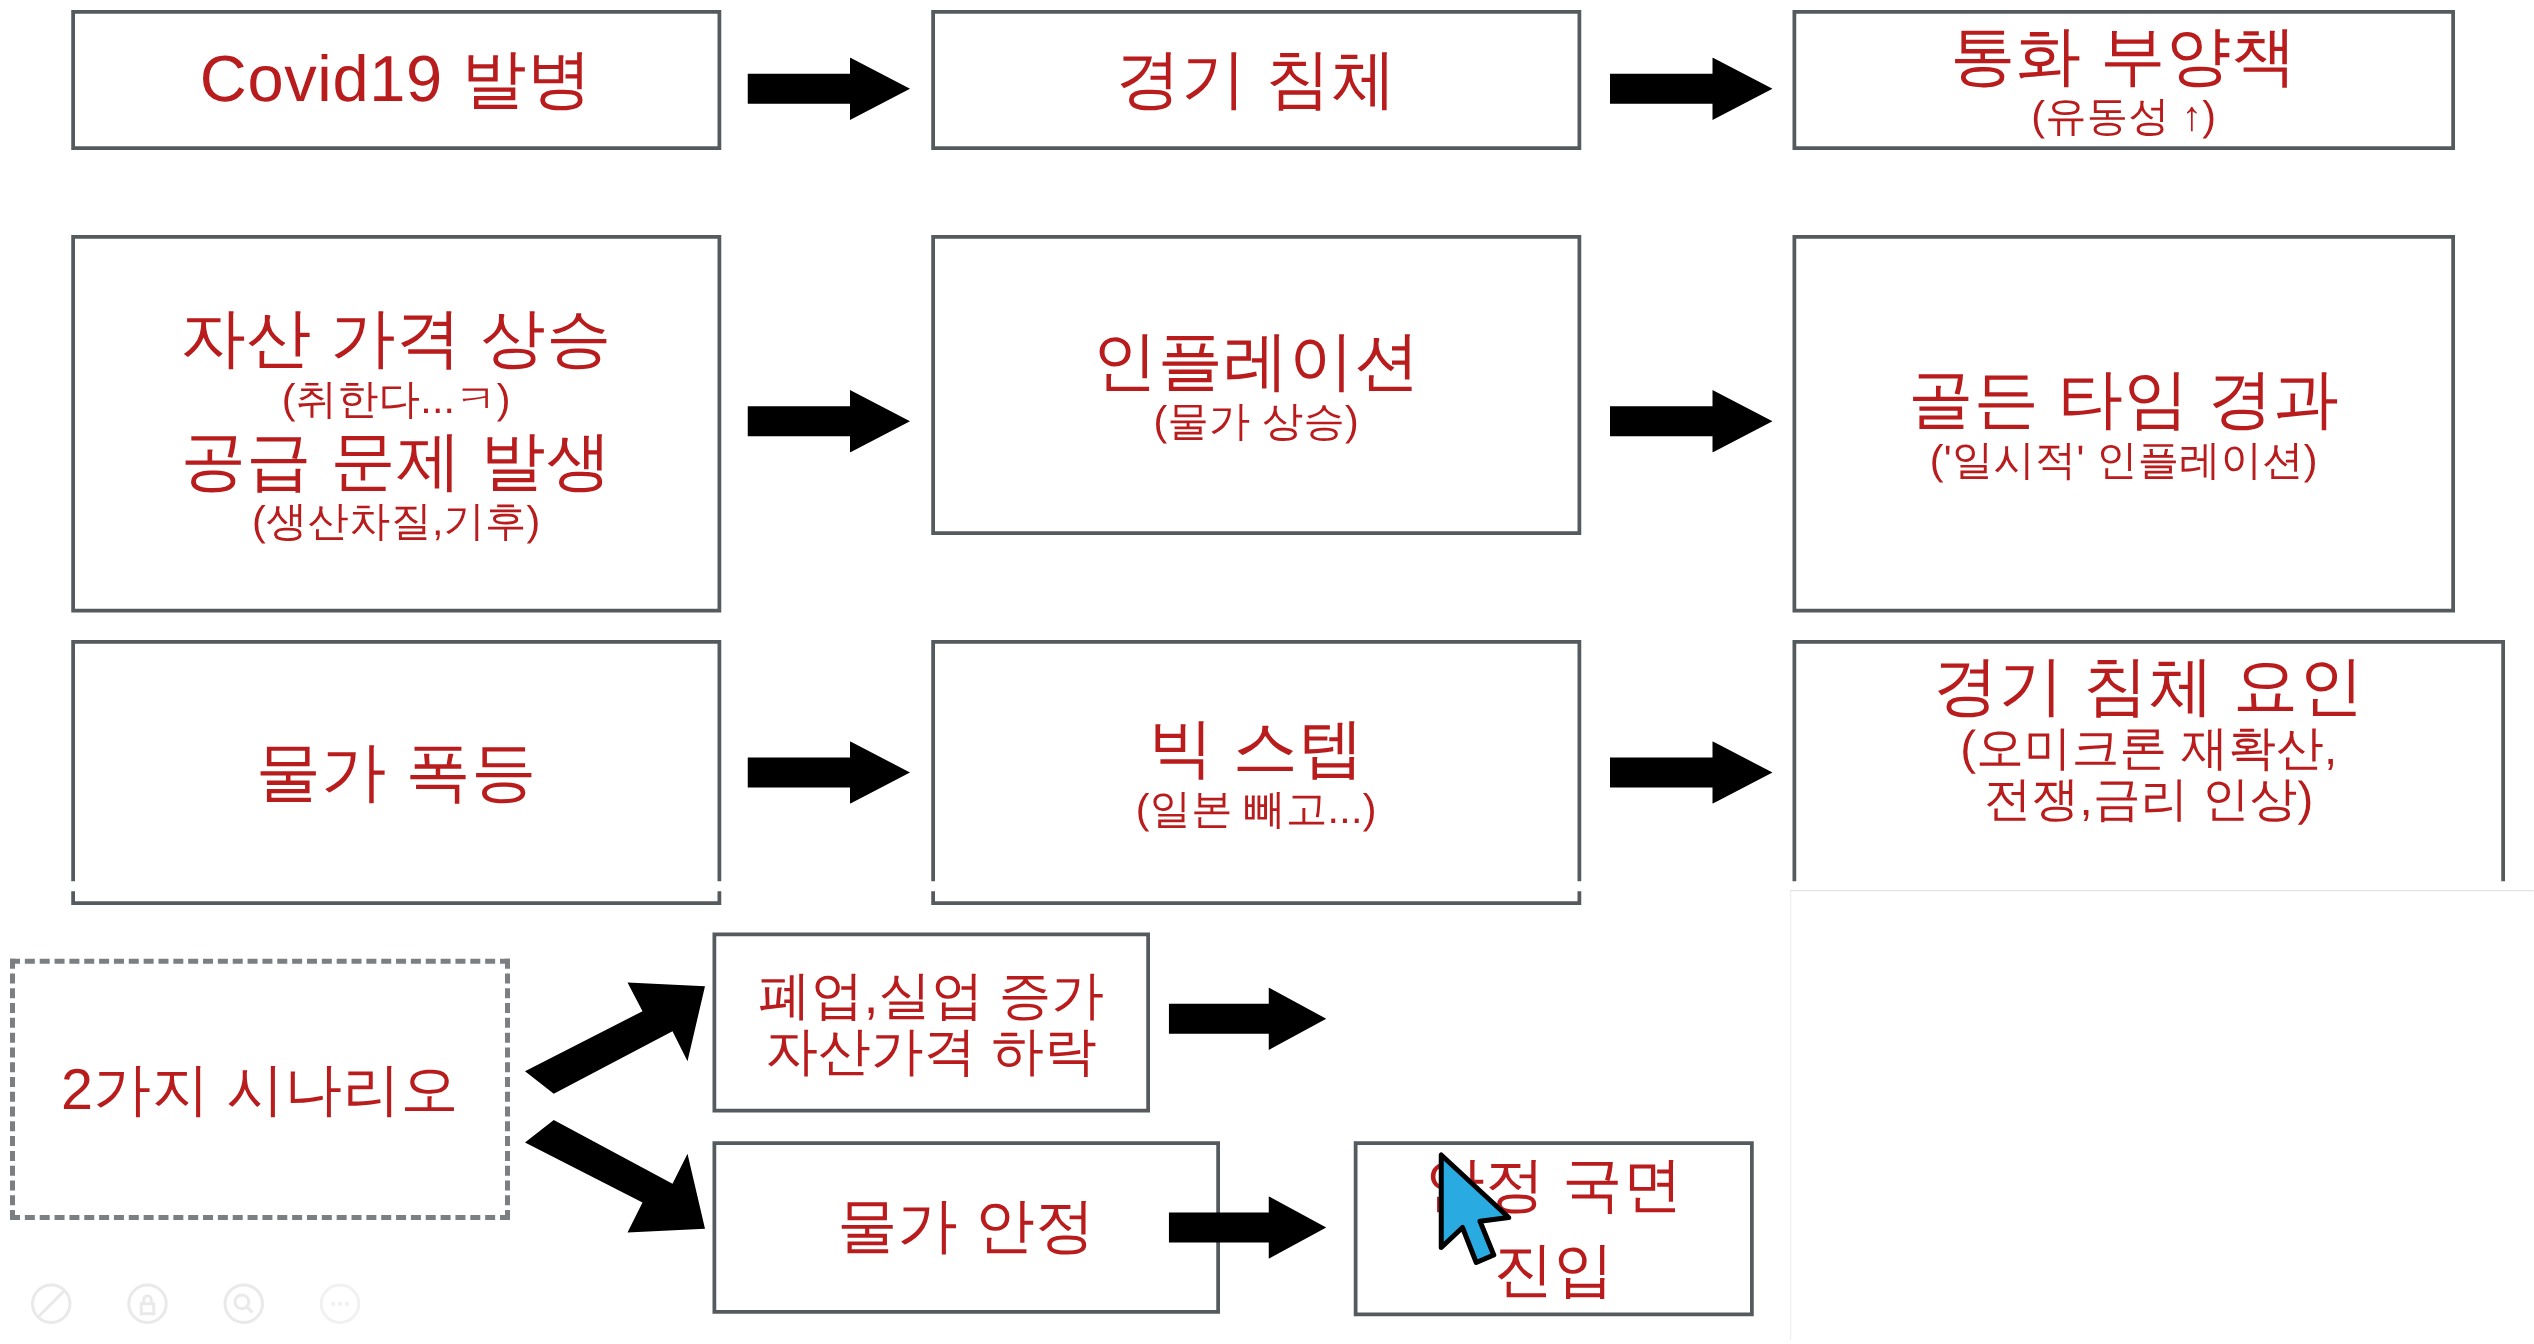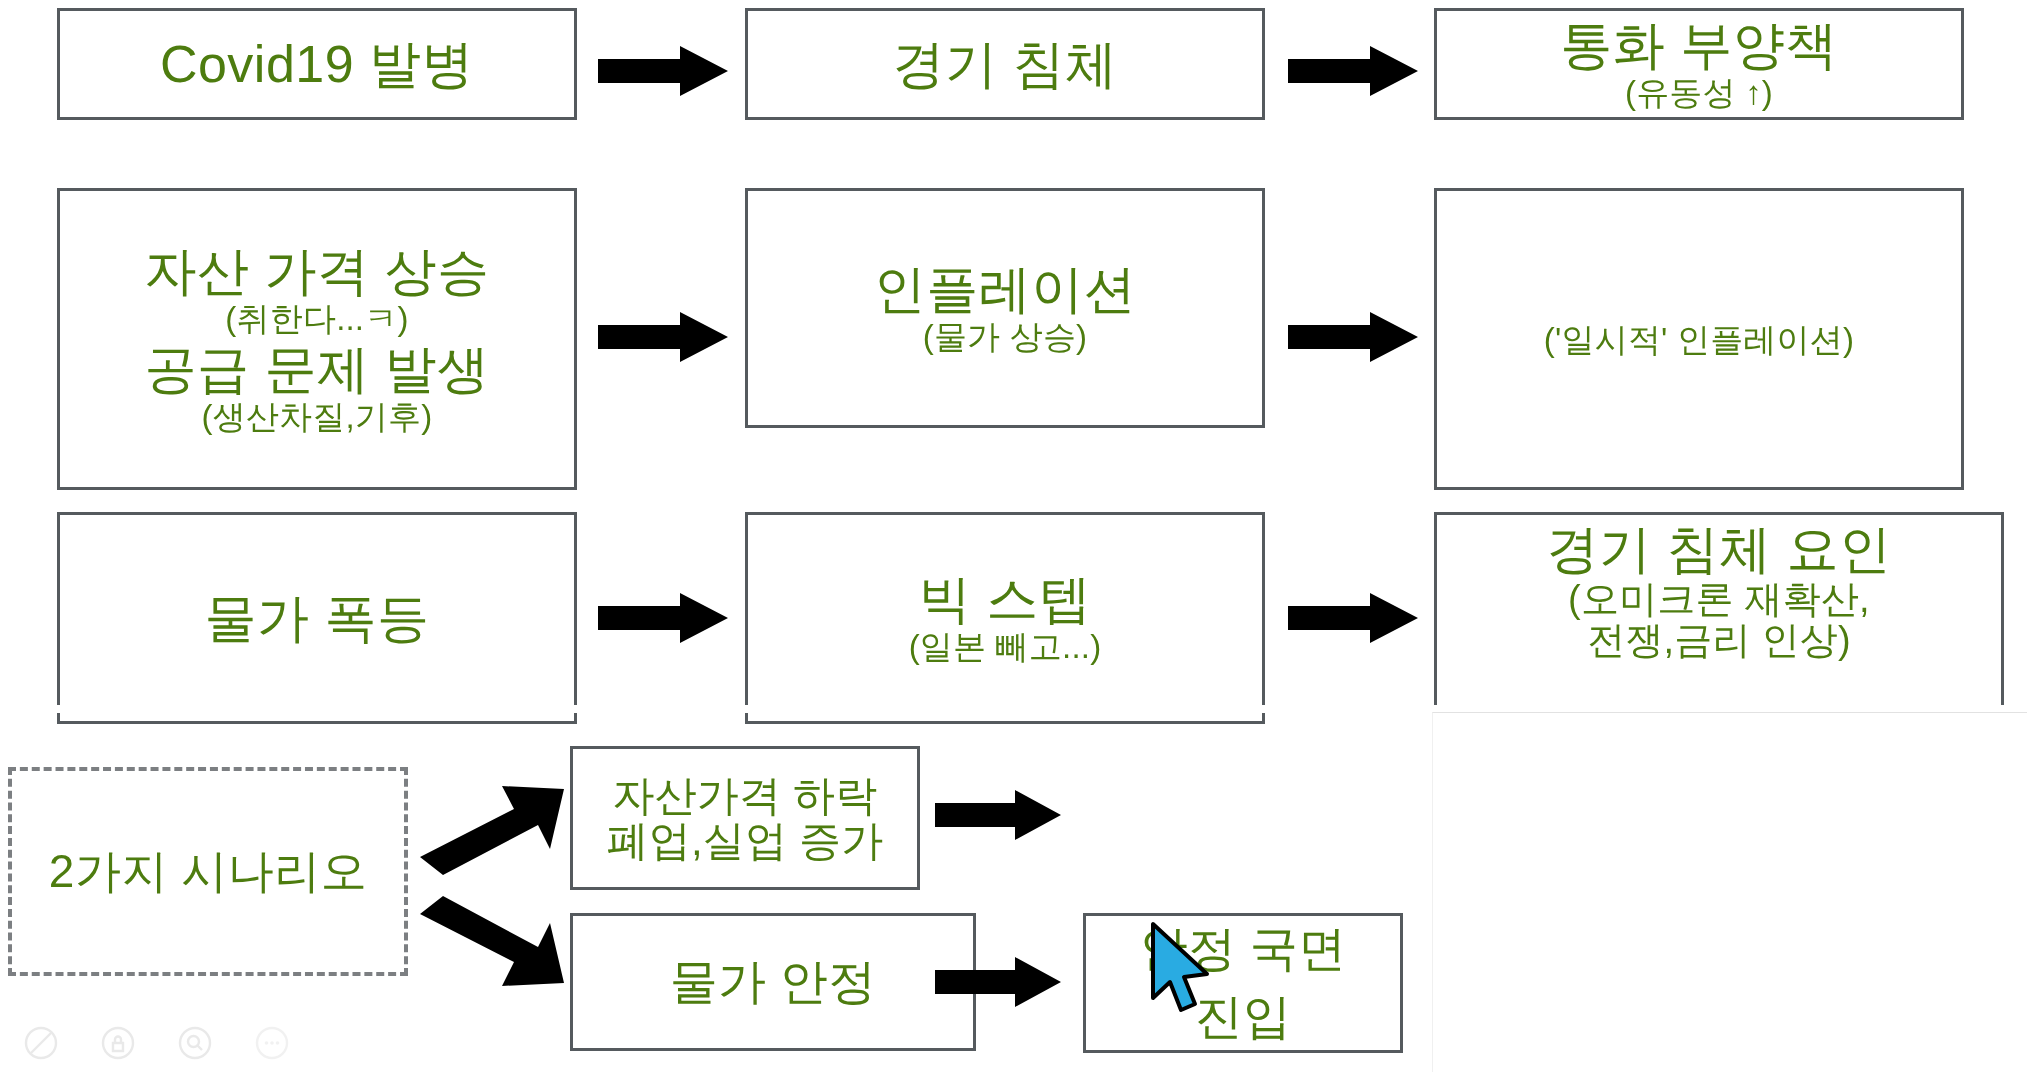--- a/index.html
+++ b/index.html
@@ -27,21 +27,21 @@
     position: absolute;
     box-sizing: border-box;
     background: #ffffff;
     border: 3px solid #555a5e;
     display: flex;
     flex-direction: column;
     align-items: center;
     justify-content: center;
     text-align: center;
     line-height: 1.08;
-    color: #4d7c0f;
+    color: #b91c1c;
   }
   .box.dashed {
     border: 4px dashed #7c7f82;
   }
   .box .main {
     font-size: 52px;
     letter-spacing: 0.5px;
     white-space: nowrap;
   }
   .box .main.sm { font-size: 44px; }
@@ -168,20 +168,21 @@
     <div class="sub">(물가 상승)</div>
   </div>
 
   <div class="arrow-right" style="left:1288px; top:312px; width:130px; height:50px;">
     <svg width="130" height="50" viewBox="0 0 130 50">
       <path d="M0,13 L82,13 L82,0 L130,25 L82,50 L82,37 L0,37 Z" fill="#000000"></path>
     </svg>
   </div>
 
   <div class="box" style="left:1434px; top:188px; width:530px; height:302px;">
+    <div class="main">골든 타임 경과</div>
     <div class="sub">('일시적' 인플레이션)</div>
   </div>
 
   <div class="box" style="left:57px; top:512px; width:520px; height:212px;">
     <div class="main">물가 폭등</div>
   </div>
 
   <div class="arrow-right" style="left:598px; top:593px; width:130px; height:50px;">
     <svg width="130" height="50" viewBox="0 0 130 50">
       <path d="M0,13 L82,13 L82,0 L130,25 L82,50 L82,37 L0,37 Z" fill="#000000"></path>
@@ -218,22 +219,22 @@
     </svg>
   </div>
 
   <div class="arrow-diag" style="left:414px; top:892px; width:156px; height:112px;">
     <svg width="156" height="112" viewBox="0 0 156 112">
       <path d="M6,22 L100,70 L88,94 L150,91 L136,31 L124,55 L29,4 Z" fill="#000000"></path>
     </svg>
   </div>
 
   <div class="box" style="left:570px; top:746px; width:350px; height:144px; border-width:3px;">
+    <div class="sub" style="font-size:42px; margin-top:0;">폐업,실업 증가</div>
     <div class="sub" style="font-size:42px; margin-top:0;">자산가격 하락</div>
-    <div class="sub" style="font-size:42px; margin-top:0;">폐업,실업 증가</div>
   </div>
 
   <div class="arrow-right" style="left:935px; top:790px; width:126px; height:50px;">
     <svg width="126" height="50" viewBox="0 0 126 50">
       <path d="M0,13 L80,13 L80,0 L126,25 L80,50 L80,37 L0,37 Z" fill="#000000"></path>
     </svg>
   </div>
 
 
   <div class="box" style="left:570px; top:913px; width:406px; height:138px; border-width:3px;">

